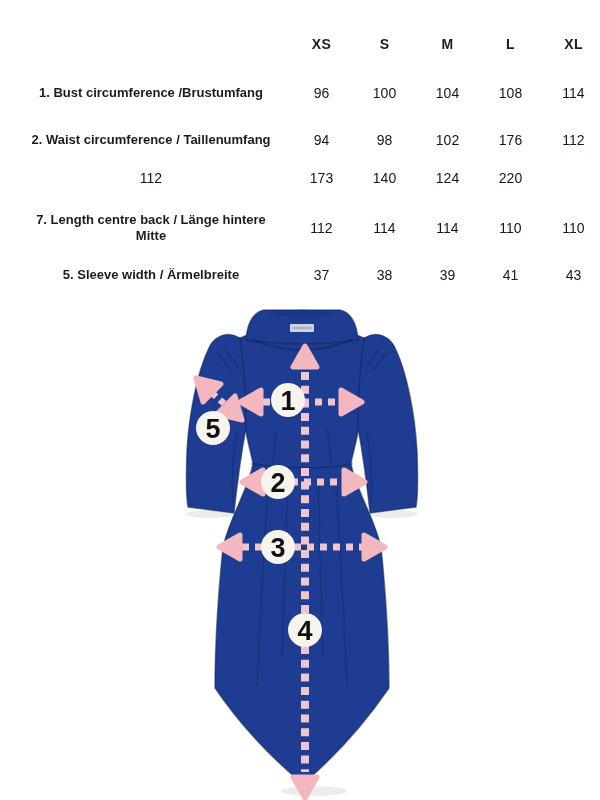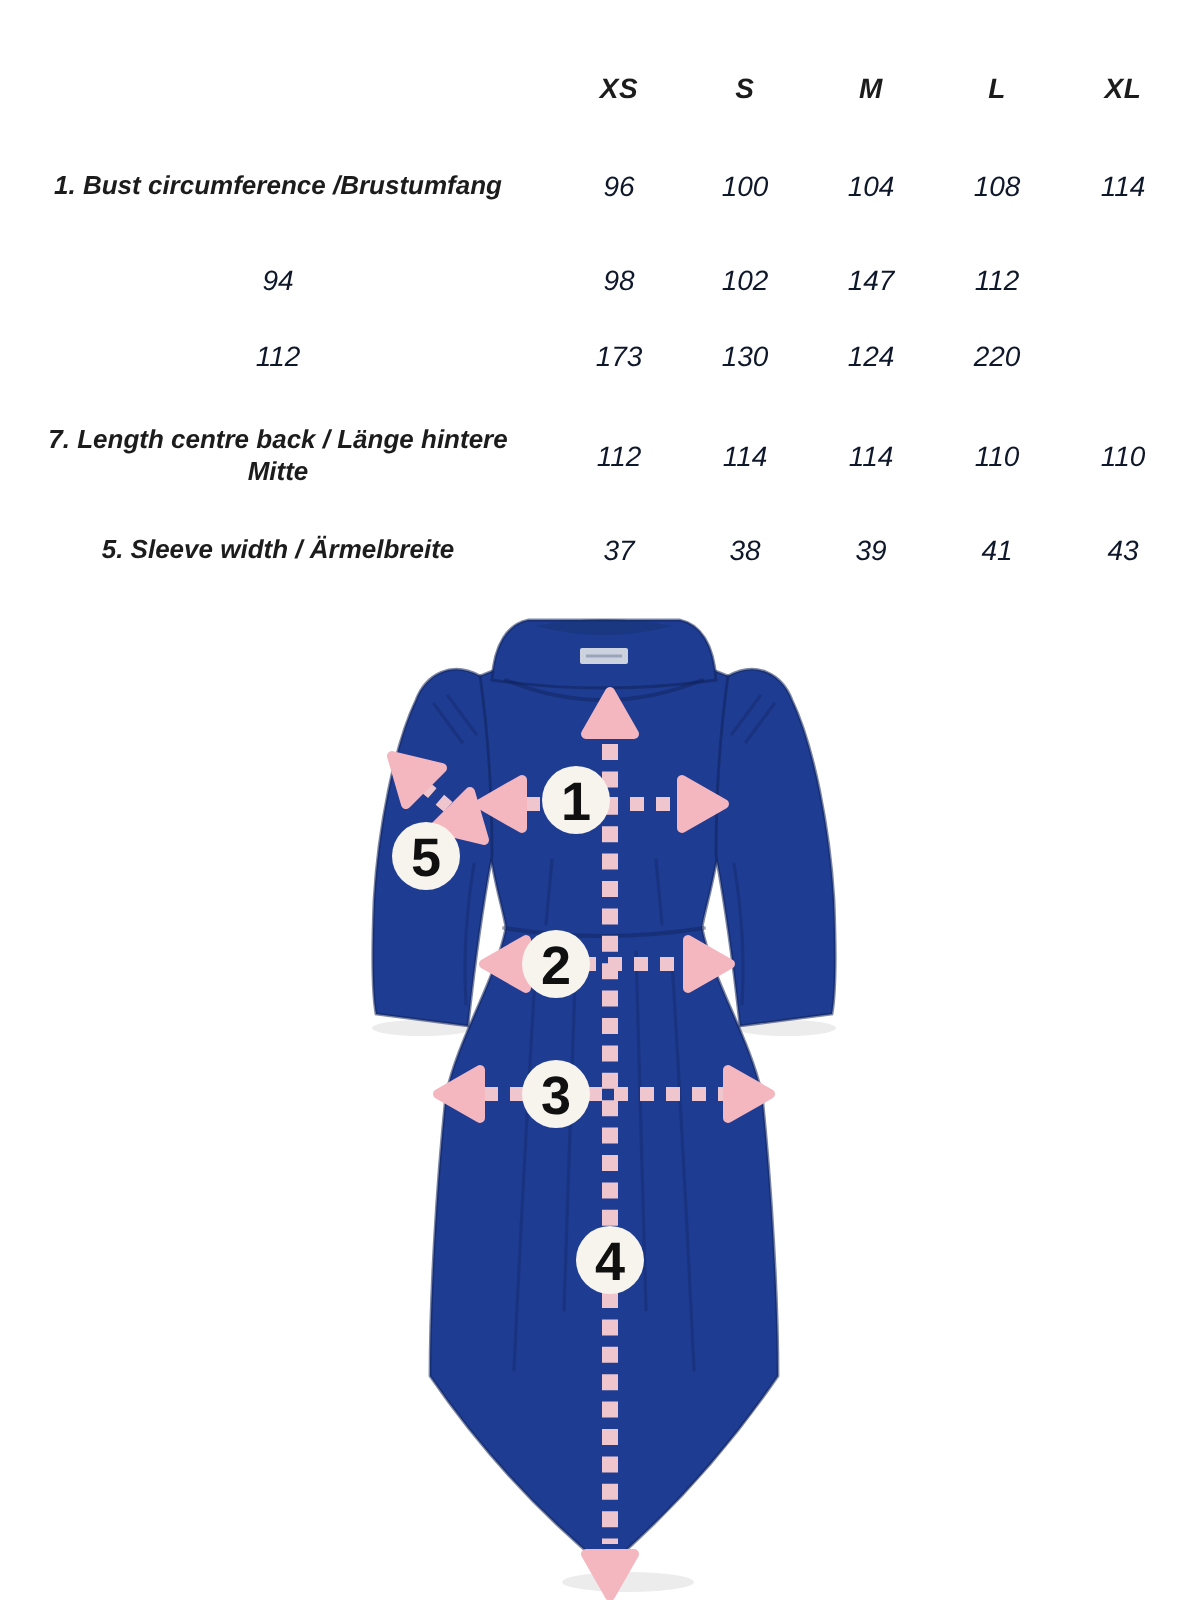--- a/index.html
+++ b/index.html
@@ -2,21 +2,21 @@
 <html style="--text-color: #1c1c1c; --dress-blue: #1e3c92; --dress-dark: #0d1d52; --arrow-pink: #f4b6bf; --dot-pink: #efc6cd; --badge-fill: #f7f4ee;"><head>
 <meta charset="utf-8">
 <style>
   html,body{margin:0;padding:0;}
   body{
     width:600px;height:800px;background:#ffffff;position:relative;overflow:hidden;
     font-family:"Liberation Sans","DejaVu Sans",sans-serif;
     -webkit-font-smoothing:antialiased;
   }
   
-  .size-table{position:absolute;top:0;left:0;width:532px;padding-top:24px;font-style:italic;}
+  .size-table{position:absolute;top:0;left:12px;width:532px;padding-top:24px;}
   .trow{
     display:grid;
     grid-template-columns:278px 63px 63px 63px 63px 63px;
     align-items:center;
   }
   .trow.header{height:20px;margin-top:10px;}
   .trow.r1{height:34px;margin-top:22px;}
   .trow.r2{height:34px;margin-top:13px;}
   .trow.r3{height:34px;margin-top:4px;}
   .trow.r4{height:44px;margin-top:11px;}
@@ -64,31 +64,32 @@
   <div class="trow r1">
     <div class="label-cell">1. Bust circumference /Brustumfang</div>
     <div class="val-cell">96</div>
     <div class="val-cell">100</div>
     <div class="val-cell">104</div>
     <div class="val-cell">108</div>
     <div class="val-cell">114</div>
   </div>
 
   <div class="trow r2">
+    <div class="label-cell">2. Waist circumference / Taillenumfang</div>
     <div class="val-cell">94</div>
     <div class="val-cell">98</div>
     <div class="val-cell">102</div>
-    <div class="val-cell">147</div>
+    <div class="val-cell">176</div>
     <div class="val-cell">112</div>
   </div>
 
   <div class="trow r3">
     <div class="val-cell">112</div>
     <div class="val-cell">173</div>
-    <div class="val-cell">130</div>
+    <div class="val-cell">140</div>
     <div class="val-cell">124</div>
     <div class="val-cell">220</div>
   </div>
 
   <div class="trow r4">
     <div class="label-cell">7. Length centre back / Länge hintere Mitte</div>
     <div class="val-cell">112</div>
     <div class="val-cell">114</div>
     <div class="val-cell">114</div>
     <div class="val-cell">110</div>

